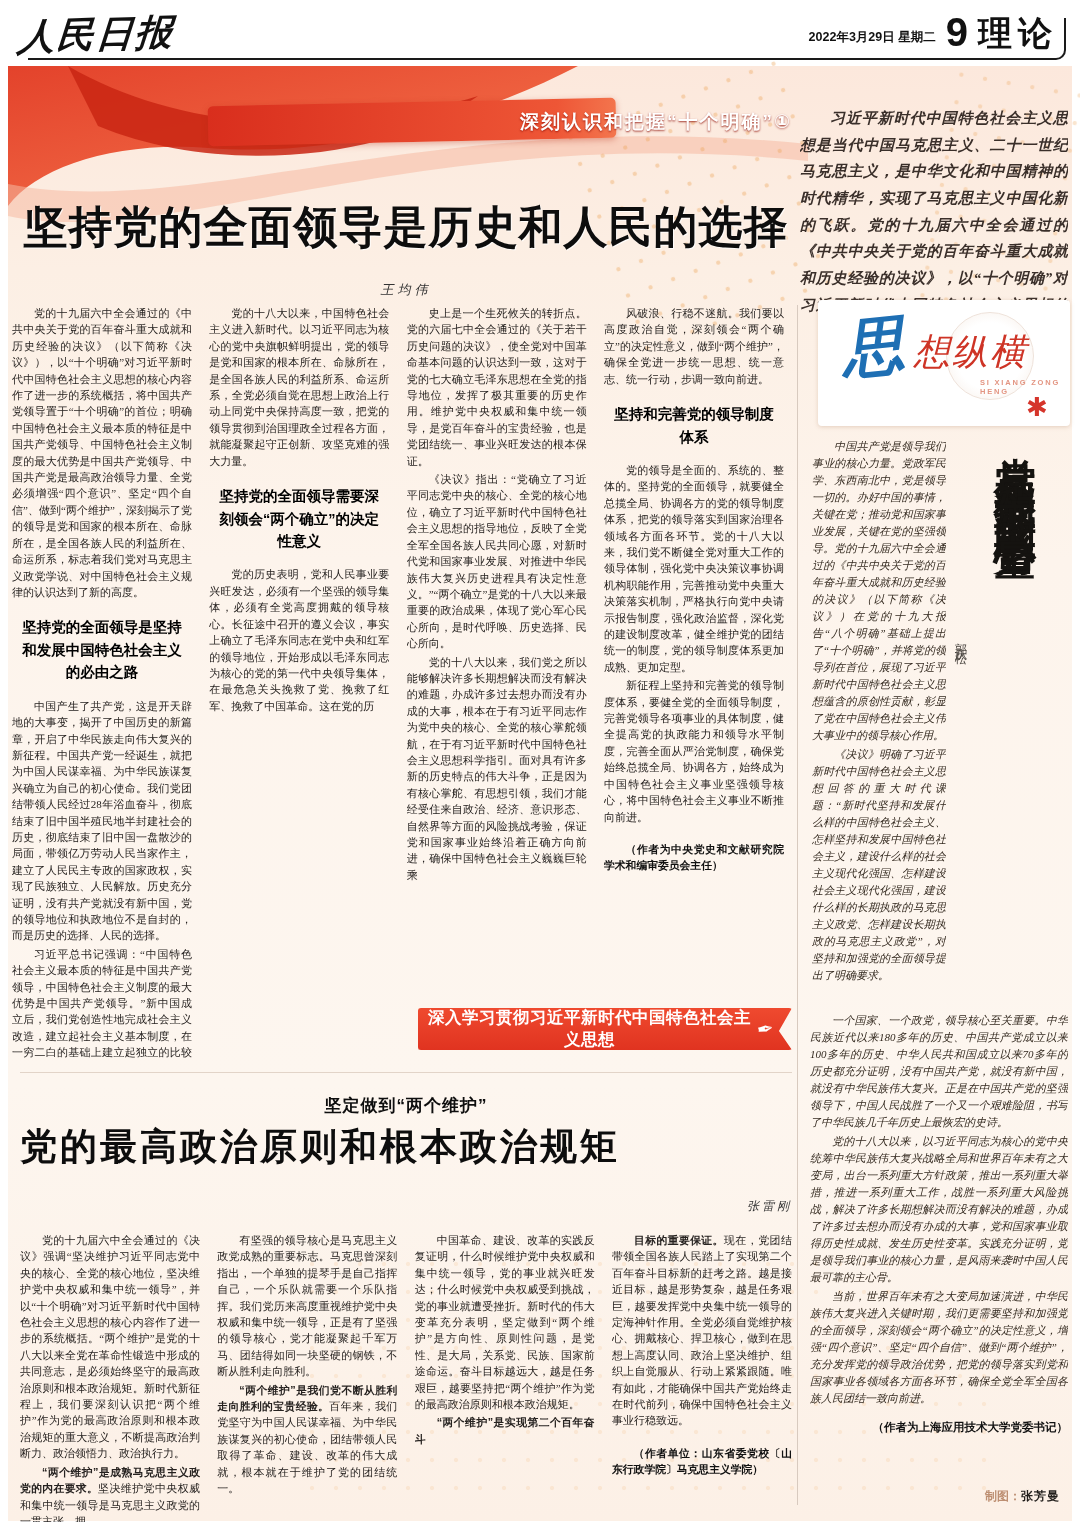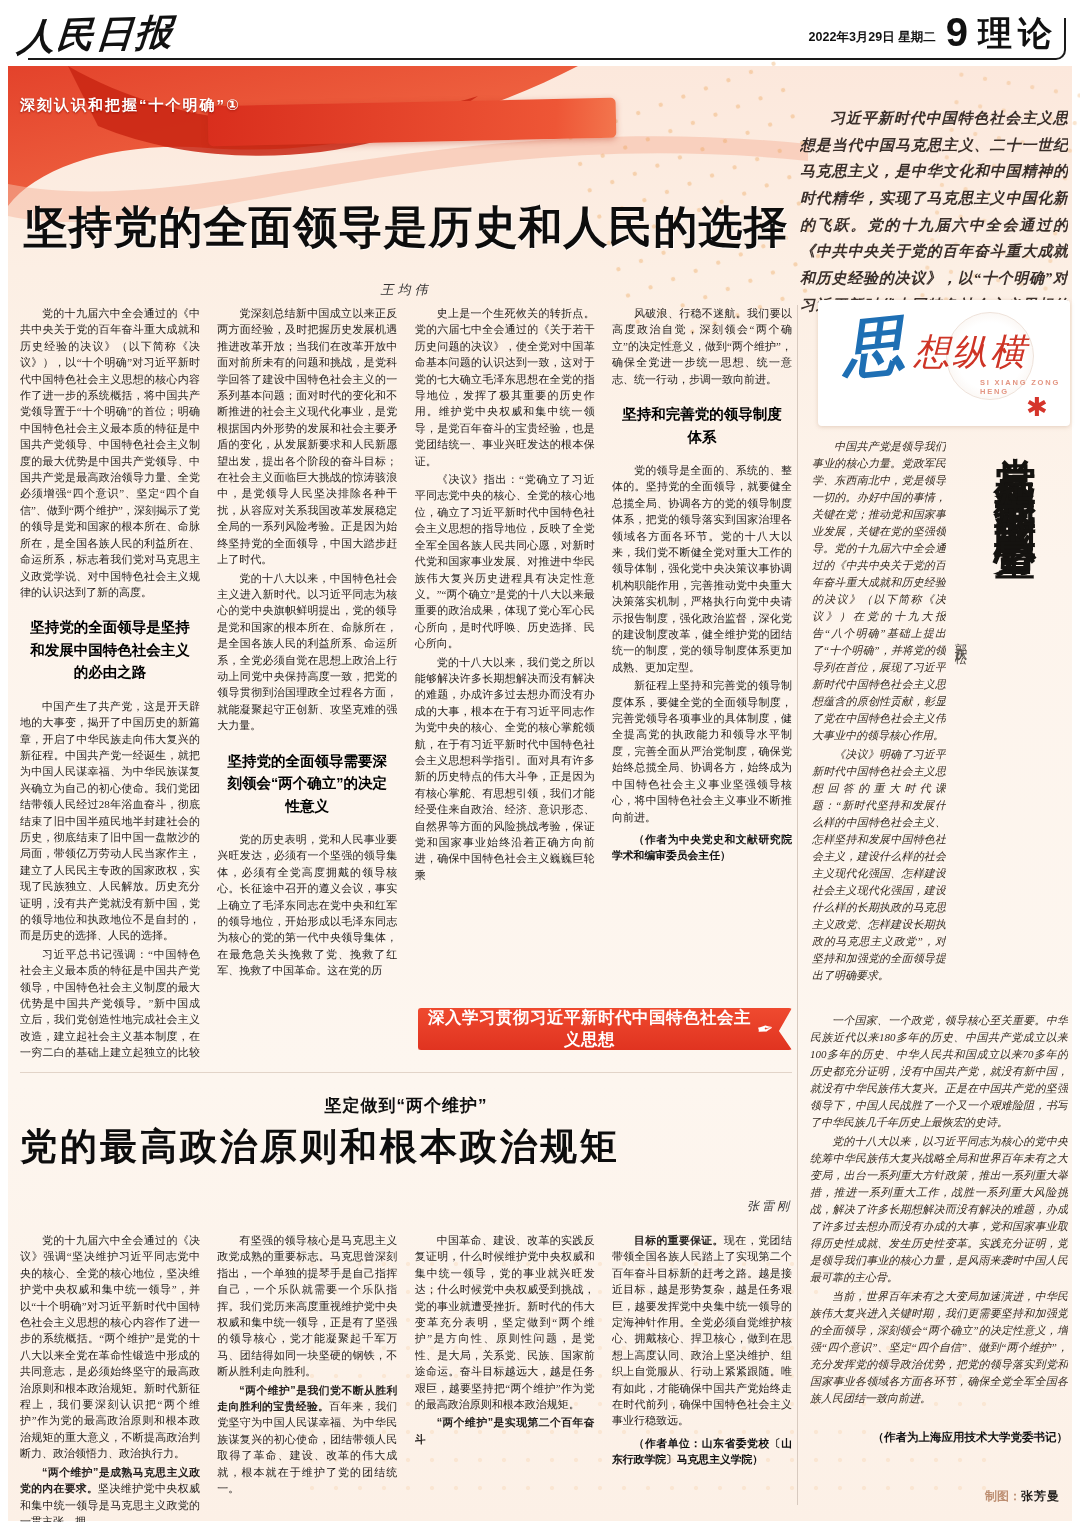--- a/index.html
+++ b/index.html
@@ -22,43 +22,43 @@
   .flag-svg{position:absolute;left:8px;top:66px;}
   .sparkle{position:absolute;background-image:radial-gradient(circle,rgba(235,160,80,.55) 1.6px,rgba(235,160,80,0) 2.6px);
         background-size:24px 28px;opacity:.65;}
   .sp1{left:590px;top:80px;width:240px;height:250px;transform:rotate(-20deg);}
   .sp2{left:930px;top:70px;width:150px;height:240px;transform:rotate(10deg);opacity:.5;}
   .sp3{left:300px;top:1250px;width:700px;height:260px;opacity:.25;}
   
   .kicker-ribbon{position:absolute;left:208px;top:102px;width:408px;height:40px;border-radius:5px;
         background:linear-gradient(95deg,#d92e1d,#ee5636 85%,#f3764e);transform:rotate(-1.2deg);
         box-shadow:0 2px 6px rgba(180,40,20,.35);}
-  .kicker{position:absolute;left:20px;top:96px;width:772px;text-align:left;
-        font-family:"Liberation Sans","DejaVu Sans",sans-serif;font-weight:700;font-size:15px;color:#fff;
+  .kicker{position:absolute;left:20px;top:109px;width:772px;text-align:right;
+        font-family:"Liberation Sans","DejaVu Sans",sans-serif;font-weight:700;font-size:19px;color:#fff;
         text-shadow:0 1px 2px rgba(140,10,0,.8);letter-spacing:2px;}
   .feature-headline{position:absolute;left:10px;top:198px;width:792px;text-align:center;
         font-family:"Liberation Sans","DejaVu Sans",sans-serif;font-weight:900;font-size:44px;color:#0d0d0d;
         letter-spacing:1px;text-shadow:1px 1px 0 rgba(255,255,255,.8);}
   .feature-author{position:absolute;left:20px;top:281px;width:772px;text-align:center;
         font-size:13px;font-style:italic;color:#333;letter-spacing:4px;}
   .editor-note{position:absolute;left:800px;top:105px;width:268px;height:210px;overflow:hidden;
         font-size:15px;line-height:1.78;color:#3a2f2a;font-style:italic;font-weight:600;text-align:justify;}
   .editor-note .blk-p{text-indent:2em;margin:0;}
   
   .cols{position:absolute;display:flex;justify-content:space-between;}
   .cols .col{width:180px;overflow:hidden;font-size:11px;line-height:16.4px;text-align:justify;color:#262220;}
-  .main-cols{left:20px;top:305px;width:772px;height:756px;}
+  .main-cols{left:12px;top:305px;width:772px;height:756px;}
   .col.short{height:694px;}
   .blk-p{text-indent:2em;margin:0 0 2px 0;}
   .blk-lead{text-indent:2em;margin:0 0 2px 0;}
   .blk-lead b{font-family:"Liberation Sans","DejaVu Sans",sans-serif;font-size:10.8px;}
   .blk-h{font-family:"Liberation Sans","DejaVu Sans",sans-serif;font-weight:700;font-size:14.5px;line-height:1.55;
         text-align:center;color:#000;margin:16px 0 14px 0;padding:0 6px;}
   .blk-attr{font-family:"Liberation Sans","DejaVu Sans",sans-serif;font-weight:700;font-size:10.8px;
-        text-indent:2em;margin-top:6px;color:#111;}
+        text-indent:2em;margin-top:16px;color:#111;}
   
   .study-banner{position:absolute;left:418px;top:1008px;width:374px;height:42px;background:linear-gradient(180deg,#ef4a2f,#e03320);
         border-radius:3px;display:flex;align-items:center;box-shadow:0 2px 5px rgba(190,50,30,.4);
         clip-path:polygon(0 0,100% 0,96.5% 55%,100% 100%,0 100%);}
   .study-banner .txt{flex:1;text-align:center;font-family:"Liberation Sans","DejaVu Sans",sans-serif;
         font-weight:700;font-size:16.5px;color:#fff;letter-spacing:.5px;padding-left:4px;}
   .study-banner .pen{font-size:20px;color:#fff;margin-right:18px;transform:rotate(-10deg);}
   
   .vdiv{position:absolute;left:797px;top:305px;width:1px;height:1200px;background:#d8cabf;}
   .hdiv{position:absolute;left:20px;top:1072px;width:772px;height:1px;background:#e2d4c8;}
@@ -70,21 +70,21 @@
   .sx-si{position:absolute;left:24px;top:16px;font-size:62px;font-weight:900;font-style:italic;color:#1e6fb4;
         font-family:"Liberation Serif","DejaVu Serif",serif;transform:rotate(-6deg);line-height:1;}
   .sx-rest{position:absolute;left:96px;top:34px;font-size:36px;font-weight:400;font-style:italic;color:#ce3426;
         letter-spacing:2px;line-height:1;}
   .sx-pinyin{position:absolute;left:118px;top:78px;font-family:"Liberation Sans","DejaVu Sans",sans-serif;
         font-size:7.5px;letter-spacing:1.8px;color:#e39582;font-weight:700;padding-left:44px;}
   .red-star{position:absolute;left:1026px;top:392px;font-size:26px;color:#d5352b;}
   .sidebar-col{overflow:hidden;font-size:11px;line-height:17px;text-align:justify;color:#33291f;font-style:italic;}
   .sidebar-top{position:absolute;left:812px;top:438px;width:134px;height:560px;}
   .sidebar-bottom{position:absolute;left:810px;top:1012px;width:258px;height:436px;}
-  .sidebar-bottom .blk-attr{font-style:normal;text-align:right;text-indent:0;font-size:11.5px;margin-top:22px;}
+  .sidebar-bottom .blk-attr{font-style:normal;text-align:right;text-indent:0;font-size:11.5px;margin-top:12px;}
   .vtitle{position:absolute;left:994px;top:424px;height:610px;writing-mode:vertical-rl;
         font-family:"Liberation Serif","DejaVu Serif",serif;font-weight:900;font-size:42px;color:#151310;
         letter-spacing:7px;line-height:1;}
   .vauthor{position:absolute;left:952px;top:632px;height:130px;writing-mode:vertical-rl;
         font-size:12.5px;color:#4a4540;letter-spacing:5px;}
   .credit{position:absolute;right:20px;top:1488px;font-size:12px;font-family:"Liberation Sans","DejaVu Sans",sans-serif;}
   .credit .lbl{color:#bd8f72;font-weight:700;}
   .credit .nm{color:#221f1c;font-weight:700;letter-spacing:1px;}
   
   .sa-kicker{position:absolute;left:20px;top:1094px;width:772px;text-align:center;
@@ -140,21 +140,20 @@
   </div>
 
   <div class="cols main-cols">
     <div class="col">
         <div class="blk-p">党的十九届六中全会通过的《中共中央关于党的百年奋斗重大成就和历史经验的决议》（以下简称《决议》），以“十个明确”对习近平新时代中国特色社会主义思想的核心内容作了进一步的系统概括，将中国共产党领导置于“十个明确”的首位；明确中国特色社会主义最本质的特征是中国共产党领导、中国特色社会主义制度的最大优势是中国共产党领导、中国共产党是最高政治领导力量、全党必须增强“四个意识”、坚定“四个自信”、做到“两个维护”，深刻揭示了党的领导是党和国家的根本所在、命脉所在，是全国各族人民的利益所在、命运所系，标志着我们党对马克思主义政党学说、对中国特色社会主义规律的认识达到了新的高度。</div>
         <div class="blk-h">坚持党的全面领导是坚持和发展中国特色社会主义的必由之路</div>
         <div class="blk-p">中国产生了共产党，这是开天辟地的大事变，揭开了中国历史的新篇章，开启了中华民族走向伟大复兴的新征程。中国共产党一经诞生，就把为中国人民谋幸福、为中华民族谋复兴确立为自己的初心使命。我们党团结带领人民经过28年浴血奋斗，彻底结束了旧中国半殖民地半封建社会的历史，彻底结束了旧中国一盘散沙的局面，带领亿万劳动人民当家作主，建立了人民民主专政的国家政权，实现了民族独立、人民解放。历史充分证明，没有共产党就没有新中国，党的领导地位和执政地位不是自封的，而是历史的选择、人民的选择。</div>
         <div class="blk-p">习近平总书记强调：“中国特色社会主义最本质的特征是中国共产党领导，中国特色社会主义制度的最大优势是中国共产党领导。”新中国成立后，我们党创造性地完成社会主义改造，建立起社会主义基本制度，在一穷二白的基础上建立起独立的比较完整的工业体系和国民经济体系，实现了中华民族有史以来最为广泛而深刻的社会变革。</div>
       </div>
     <div class="col">
-        <div class="blk-p">党深刻总结新中国成立以来正反两方面经验，及时把握历史发展机遇推进改革开放；当我们在改革开放中面对前所未有的问题和挑战，是党科学回答了建设中国特色社会主义的一系列基本问题；面对时代的变化和不断推进的社会主义现代化事业，是党根据国内外形势的发展和社会主要矛盾的变化，从发展新要求和人民新愿望出发，提出各个阶段的奋斗目标；在社会主义面临巨大挑战的惊涛骇浪中，是党领导人民坚决排除各种干扰，从容应对关系我国改革发展稳定全局的一系列风险考验。正是因为始终坚持党的全面领导，中国大踏步赶上了时代。</div>
         <div class="blk-p">党的十八大以来，中国特色社会主义进入新时代。以习近平同志为核心的党中央旗帜鲜明提出，党的领导是党和国家的根本所在、命脉所在，是全国各族人民的利益所系、命运所系，全党必须自觉在思想上政治上行动上同党中央保持高度一致，把党的领导贯彻到治国理政全过程各方面，就能凝聚起守正创新、攻坚克难的强大力量。</div>
         <div class="blk-h">坚持党的全面领导需要深刻领会“两个确立”的决定性意义</div>
         <div class="blk-p">党的历史表明，党和人民事业要兴旺发达，必须有一个坚强的领导集体，必须有全党高度拥戴的领导核心。长征途中召开的遵义会议，事实上确立了毛泽东同志在党中央和红军的领导地位，开始形成以毛泽东同志为核心的党的第一代中央领导集体，在最危急关头挽救了党、挽救了红军、挽救了中国革命。这在党的历</div>
       </div>
     <div class="col short">
         <div class="blk-p">史上是一个生死攸关的转折点。党的六届七中全会通过的《关于若干历史问题的决议》，使全党对中国革命基本问题的认识达到一致，这对于党的七大确立毛泽东思想在全党的指导地位，发挥了极其重要的历史作用。维护党中央权威和集中统一领导，是党百年奋斗的宝贵经验，也是党团结统一、事业兴旺发达的根本保证。</div>
         <div class="blk-p">《决议》指出：“党确立了习近平同志党中央的核心、全党的核心地位，确立了习近平新时代中国特色社会主义思想的指导地位，反映了全党全军全国各族人民共同心愿，对新时代党和国家事业发展、对推进中华民族伟大复兴历史进程具有决定性意义。”“两个确立”是党的十八大以来最重要的政治成果，体现了党心军心民心所向，是时代呼唤、历史选择、民心所向。</div>
         <div class="blk-p">党的十八大以来，我们党之所以能够解决许多长期想解决而没有解决的难题，办成许多过去想办而没有办成的大事，根本在于有习近平同志作为党中央的核心、全党的核心掌舵领航，在于有习近平新时代中国特色社会主义思想科学指引。面对具有许多新的历史特点的伟大斗争，正是因为有核心掌舵、有思想引领，我们才能经受住来自政治、经济、意识形态、自然界等方面的风险挑战考验，保证党和国家事业始终沿着正确方向前进，确保中国特色社会主义巍巍巨轮乘</div>
       </div>
     <div class="col short">

